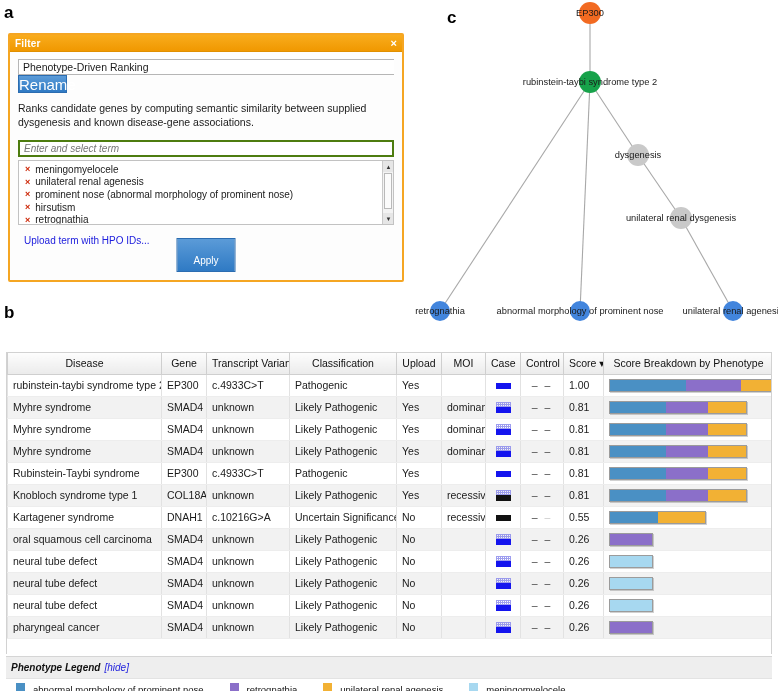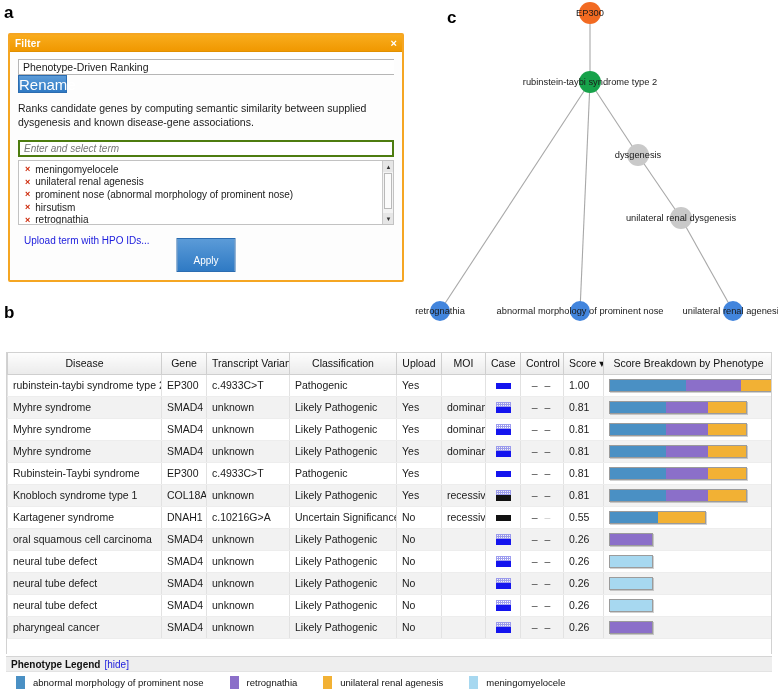--- a/index.html
+++ b/index.html
@@ -235,24 +235,25 @@
   
   #legend {
     position: absolute;
     left: 6px; top: 656px;
     width: 766px; height: 35px;
   }
   #legend-head {
     background: #eeeeee;
     border-top: 1px solid #d5d5d5;
     border-bottom: 1px solid #e3e3e3;
-    height: 16px;
+    height: 23px;
     display: flex; align-items: center;
     padding-left: 5px;
     font-size: 10px;
+    font-style: italic;
   }
   #legend-head b { font-weight: bold; color: #111; }
   #legend-hide { color: #2020dd; margin-left: 4px; cursor: pointer; }
   #legend-items {
     display: flex; align-items: center;
     height: 20px;
     padding-left: 10px;
     gap: 0;
     background: #fff;
   }

